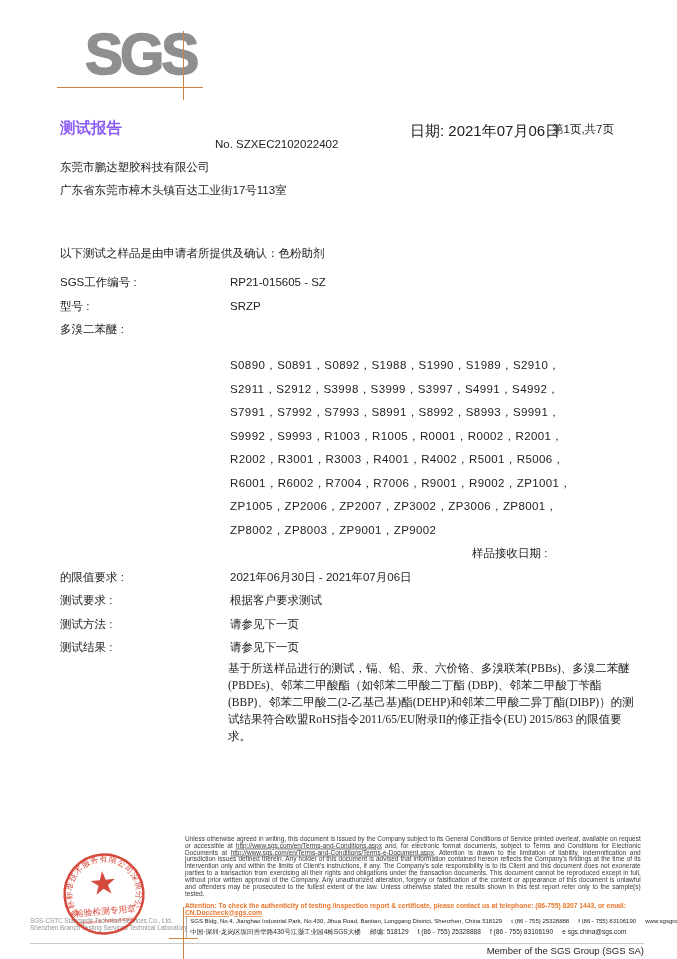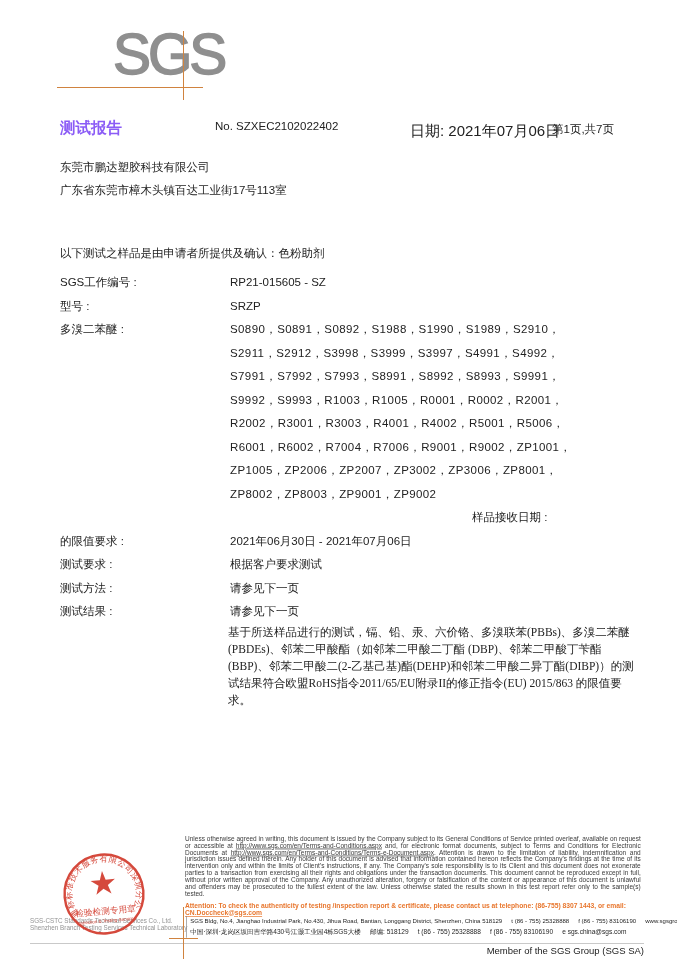--- a/index.html
+++ b/index.html
@@ -1,38 +1,38 @@
 <!DOCTYPE html>
 <html><head>
 <meta charset="utf-8">
 <style>
   html,body{margin:0;padding:0;background:#ffffff;}
   .page{position:relative;width:677px;height:959px;background:#fff;overflow:hidden;
         font-family:"Liberation Sans","DejaVu Sans",sans-serif;color:#222;}
   
-  .logo-text{position:absolute;left:85px;top:26px;font-size:57px;font-weight:normal;
-             color:#8f8f8f;letter-spacing:-3px;line-height:1;margin-left:28px;-webkit-text-stroke:1.5px #8f8f8f;}
+  .logo-text{position:absolute;left:85px;top:26px;font-size:57px;font-weight:bold;
+             color:#8f8f8f;letter-spacing:-3px;line-height:1;-webkit-text-stroke:1.5px #8f8f8f;}
   .mark{position:absolute;background:#d0833f;}
   .mark.h-top{left:57px;top:87px;width:146px;height:1px;}
   .mark.v-top{left:183px;top:31px;width:1px;height:69px;}
   .mark.v-bot{left:183px;top:907px;width:1px;height:52px;}
   .mark.h-bot{left:169px;top:938px;width:29px;height:1px;}
   
   .report-title{position:absolute;left:60px;top:118px;font-size:15.5px;font-weight:bold;color:#8b5cf6;}
-  .report-no{position:absolute;left:215px;top:120px;font-size:11.5px;}
+  .report-no{position:absolute;left:215px;top:138px;font-size:11.5px;}
   .report-date{position:absolute;left:410px;top:122px;font-size:15px;}
   .report-pages{position:absolute;left:552px;top:122px;font-size:11.5px;}
   .applicant{position:absolute;left:60px;top:156px;font-size:11.5px;line-height:23px;}
   .intro{position:absolute;left:60px;top:246px;font-size:11.5px;}
   
   .info{position:absolute;left:60px;top:271px;width:582px;font-size:11.5px;}
   .row{display:flex;line-height:23.5px;justify-content:flex-end;}
   .row .lbl{width:170px;flex:none;}
   .row .val{flex:1;}
-  .codes{letter-spacing:.4px;}
+  .codes{letter-spacing:.4px;margin-top:36px;}
   .cust-line{line-height:23.5px;}
   .conclusion .val{line-height:17px;max-width:414px;font-family:Liberation Serif, serif;}
   
   .tinywrap{position:absolute;transform:scale(0.7);transform-origin:0 0;}
   #disclaimer{left:185px;top:836px;width:651px;font-size:9.3px;line-height:9.8px;
               text-align:justify;color:#3a3a3a;}
   .underline{text-decoration:underline;}
   #attention{left:185px;top:902px;width:655px;font-size:9.6px;line-height:10.6px;
              font-weight:bold;color:#e8762d;}
   #addr{left:186px;top:916px;width:655px;color:#1f1f1f;border-left:1px solid #8a8a8a;padding-left:5px;}

